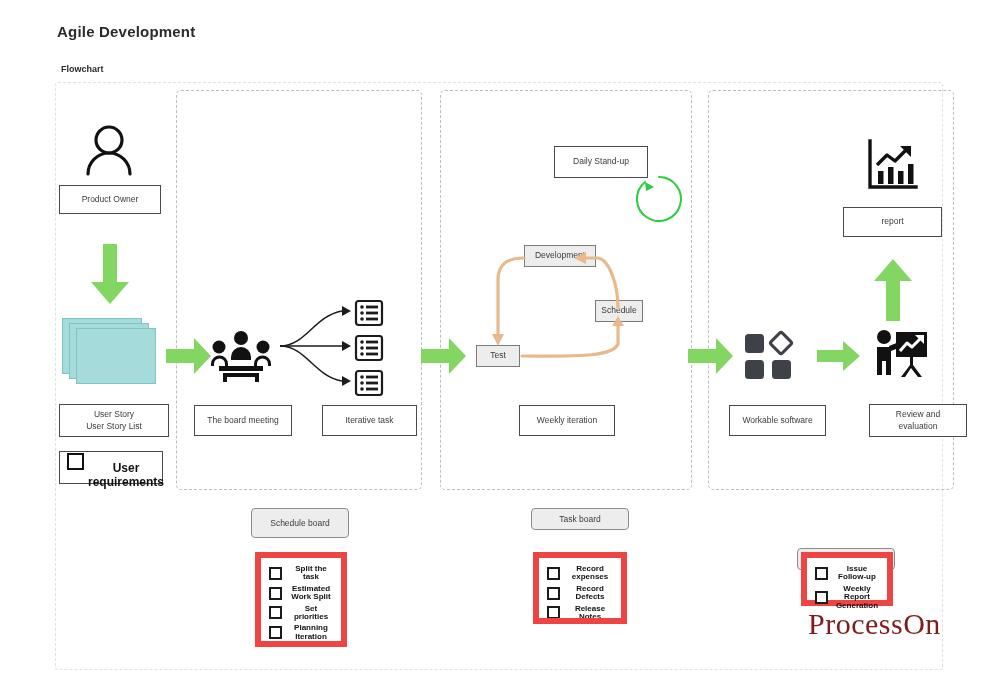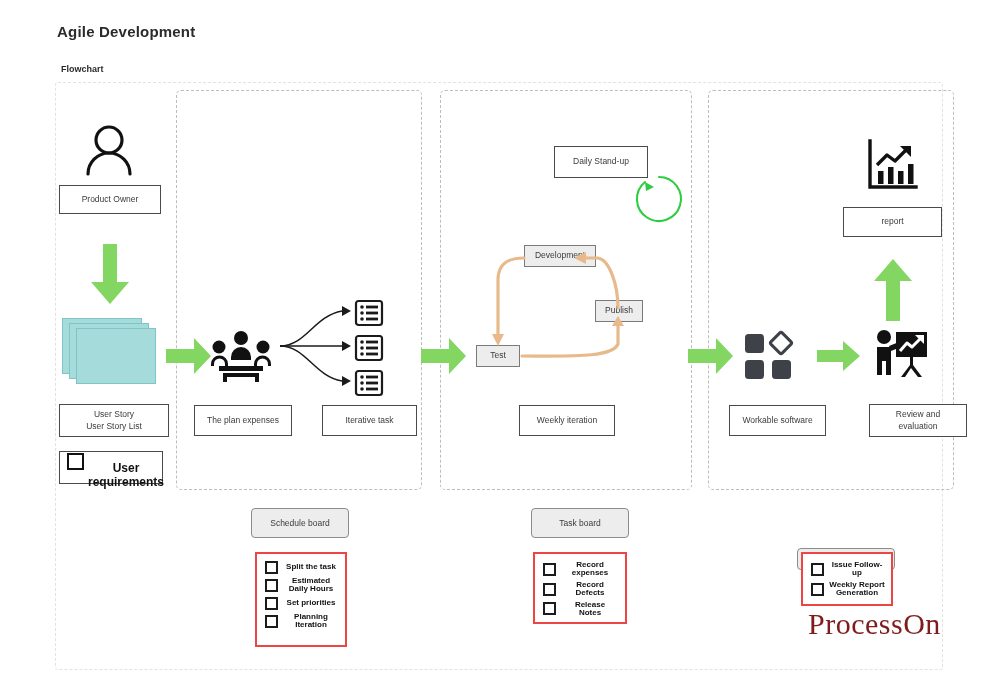--- a/index.html
+++ b/index.html
@@ -49,21 +49,21 @@
     font-size:9px;font-weight:bold;color:#1d1d1d;line-height:1.25;
   }
 
   
   .chk-head{
     border:1px solid #8c8c8c;background:#ededed;border-radius:4px;box-sizing:border-box;
     display:flex;align-items:center;justify-content:center;
     font-size:8.5px;color:#3a3a3a;
   }
   .chk-body{
-    border:2px solid #ef4444;background:#fff;box-sizing:border-box;
+    border:6px solid #ef4444;background:#fff;box-sizing:border-box;
     padding:7px 6px 7px 8px;
   }
   .chk-row{
     display:flex;align-items:center;gap:5px;margin-bottom:3px;
   }
   .chk-box{
     width:13px;height:13px;min-width:13px;border:2px solid #1b1b1b;background:#fff;box-sizing:border-box;
   }
   .chk-txt{
     font-size:8px;font-weight:bold;color:#111;line-height:1.05;text-align:center;flex:1;
@@ -151,21 +151,21 @@
       <path d="M44 34 a8.5 8.5 0 0 1 17 0 v2 h-3 v-2 a5.5 5.5 0 0 0 -11 0 v2 h-3 z"></path>
       <path d="M9 36 h44 v5 h-44 z"></path>
       <path d="M13 43 h36 v4 h-36 z"></path>
       <path d="M13 43 h4 v9 h-4 z M45 43 h4 v9 h-4 z"></path>
       <path d="M2 30 h6 v10 h-6 z" opacity="0"></path>
     </g>
   </svg>
 </div>
 
 <div class="abs lbl-box" style="left:194px;top:405px;width:98px;height:31px;">
-  <span>The plan expenses</span>
+  <span>The board meeting</span>
 </div>
 
 <div class="abs" style="left:278px;top:300px;">
   <svg width="84" height="90" viewBox="0 0 84 90">
     <g fill="none" stroke="#1b1b1b" stroke-width="1.5">
       <path d="M2 46 C 28 46, 36 16, 64 11"></path>
       <path d="M2 46 H64"></path>
       <path d="M2 46 C 28 46, 36 76, 64 81"></path>
     </g>
     <g fill="#1b1b1b">
@@ -234,21 +234,21 @@
   <svg width="54" height="54" viewBox="0 0 54 54">
     <path d="M27 5 a22 22 0 1 1 -14 5" fill="none" stroke="#2ecc41" stroke-width="2" stroke-linecap="round"></path>
     <path d="M13 10 l1 9 l8 -4 z" fill="#2ecc41"></path>
   </svg>
 </div>
 
 <div class="abs lbl-box shaded" style="left:524px;top:245px;width:72px;height:22px;">
   <span>Development</span>
 </div>
 <div class="abs lbl-box shaded" style="left:595px;top:300px;width:48px;height:22px;">
-  <span>Publish</span>
+  <span>Schedule</span>
 </div>
 <div class="abs lbl-box shaded" style="left:476px;top:345px;width:44px;height:22px;">
   <span>Test</span>
 </div>
 
 <div class="abs" style="left:470px;top:240px;">
   <svg width="190" height="130" viewBox="0 0 190 130">
     <g fill="none" stroke="#e8b98a" stroke-width="3.2" stroke-linecap="round">
 
       <path d="M54 18 C 40 18, 28 22, 28 40 L28 96"></path>
@@ -343,34 +343,34 @@
   <span>Schedule board</span>
 </div>
 <div class="abs chk-body" style="left:255px;top:552px;width:92px;height:95px;">
   <div class="chk-row">
     <span class="chk-box"></span>
     <span class="chk-txt">Split the task</span>
   </div>
   <div class="chk-row">
     <span class="chk-box"></span>
     <span class="chk-txt">Estimated
-Daily Hours</span>
+Work Split</span>
   </div>
   <div class="chk-row">
     <span class="chk-box"></span>
     <span class="chk-txt">Set priorities</span>
   </div>
   <div class="chk-row">
     <span class="chk-box"></span>
     <span class="chk-txt">Planning
 Iteration</span>
   </div>
 </div>
 
-<div class="abs chk-head" style="left:531px;top:508px;width:98px;height:30px;">
+<div class="abs chk-head" style="left:531px;top:508px;width:98px;height:22px;">
   <span>Task board</span>
 </div>
 <div class="abs chk-body" style="left:533px;top:552px;width:94px;height:72px;overflow:hidden;">
   <div class="chk-row">
     <span class="chk-box"></span>
     <span class="chk-txt">Record
 expenses</span>
   </div>
   <div class="chk-row">
     <span class="chk-box"></span>

